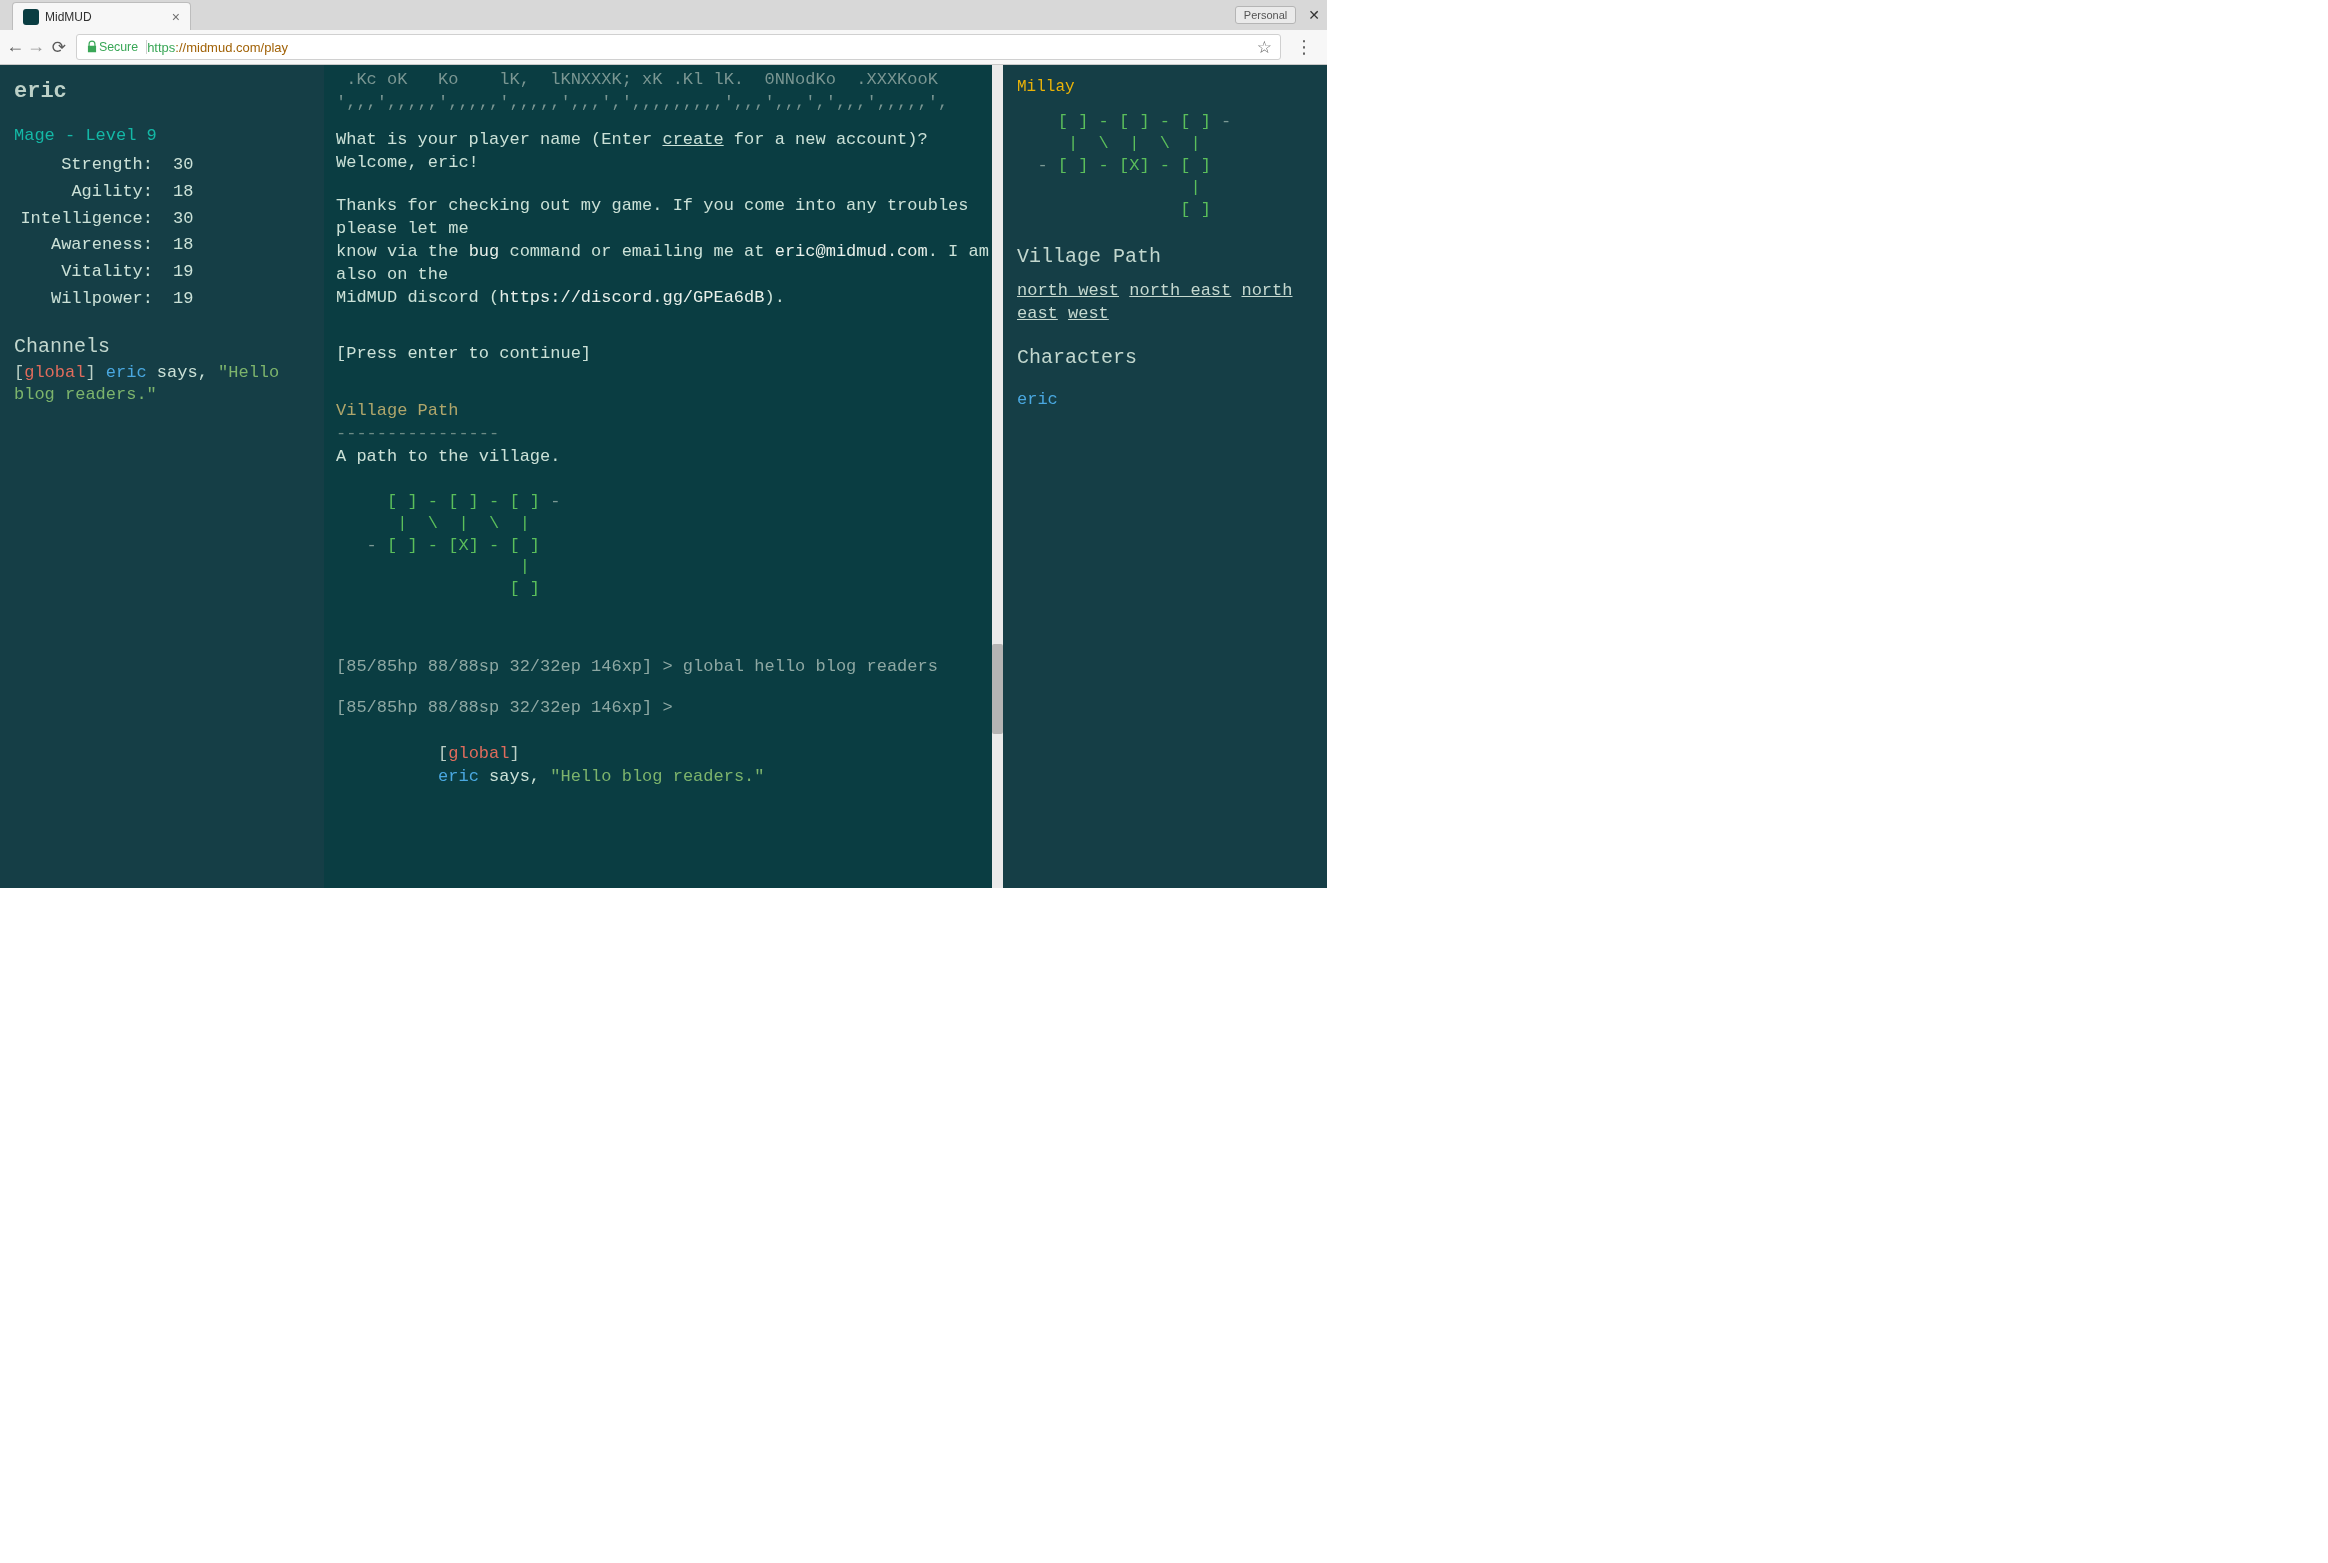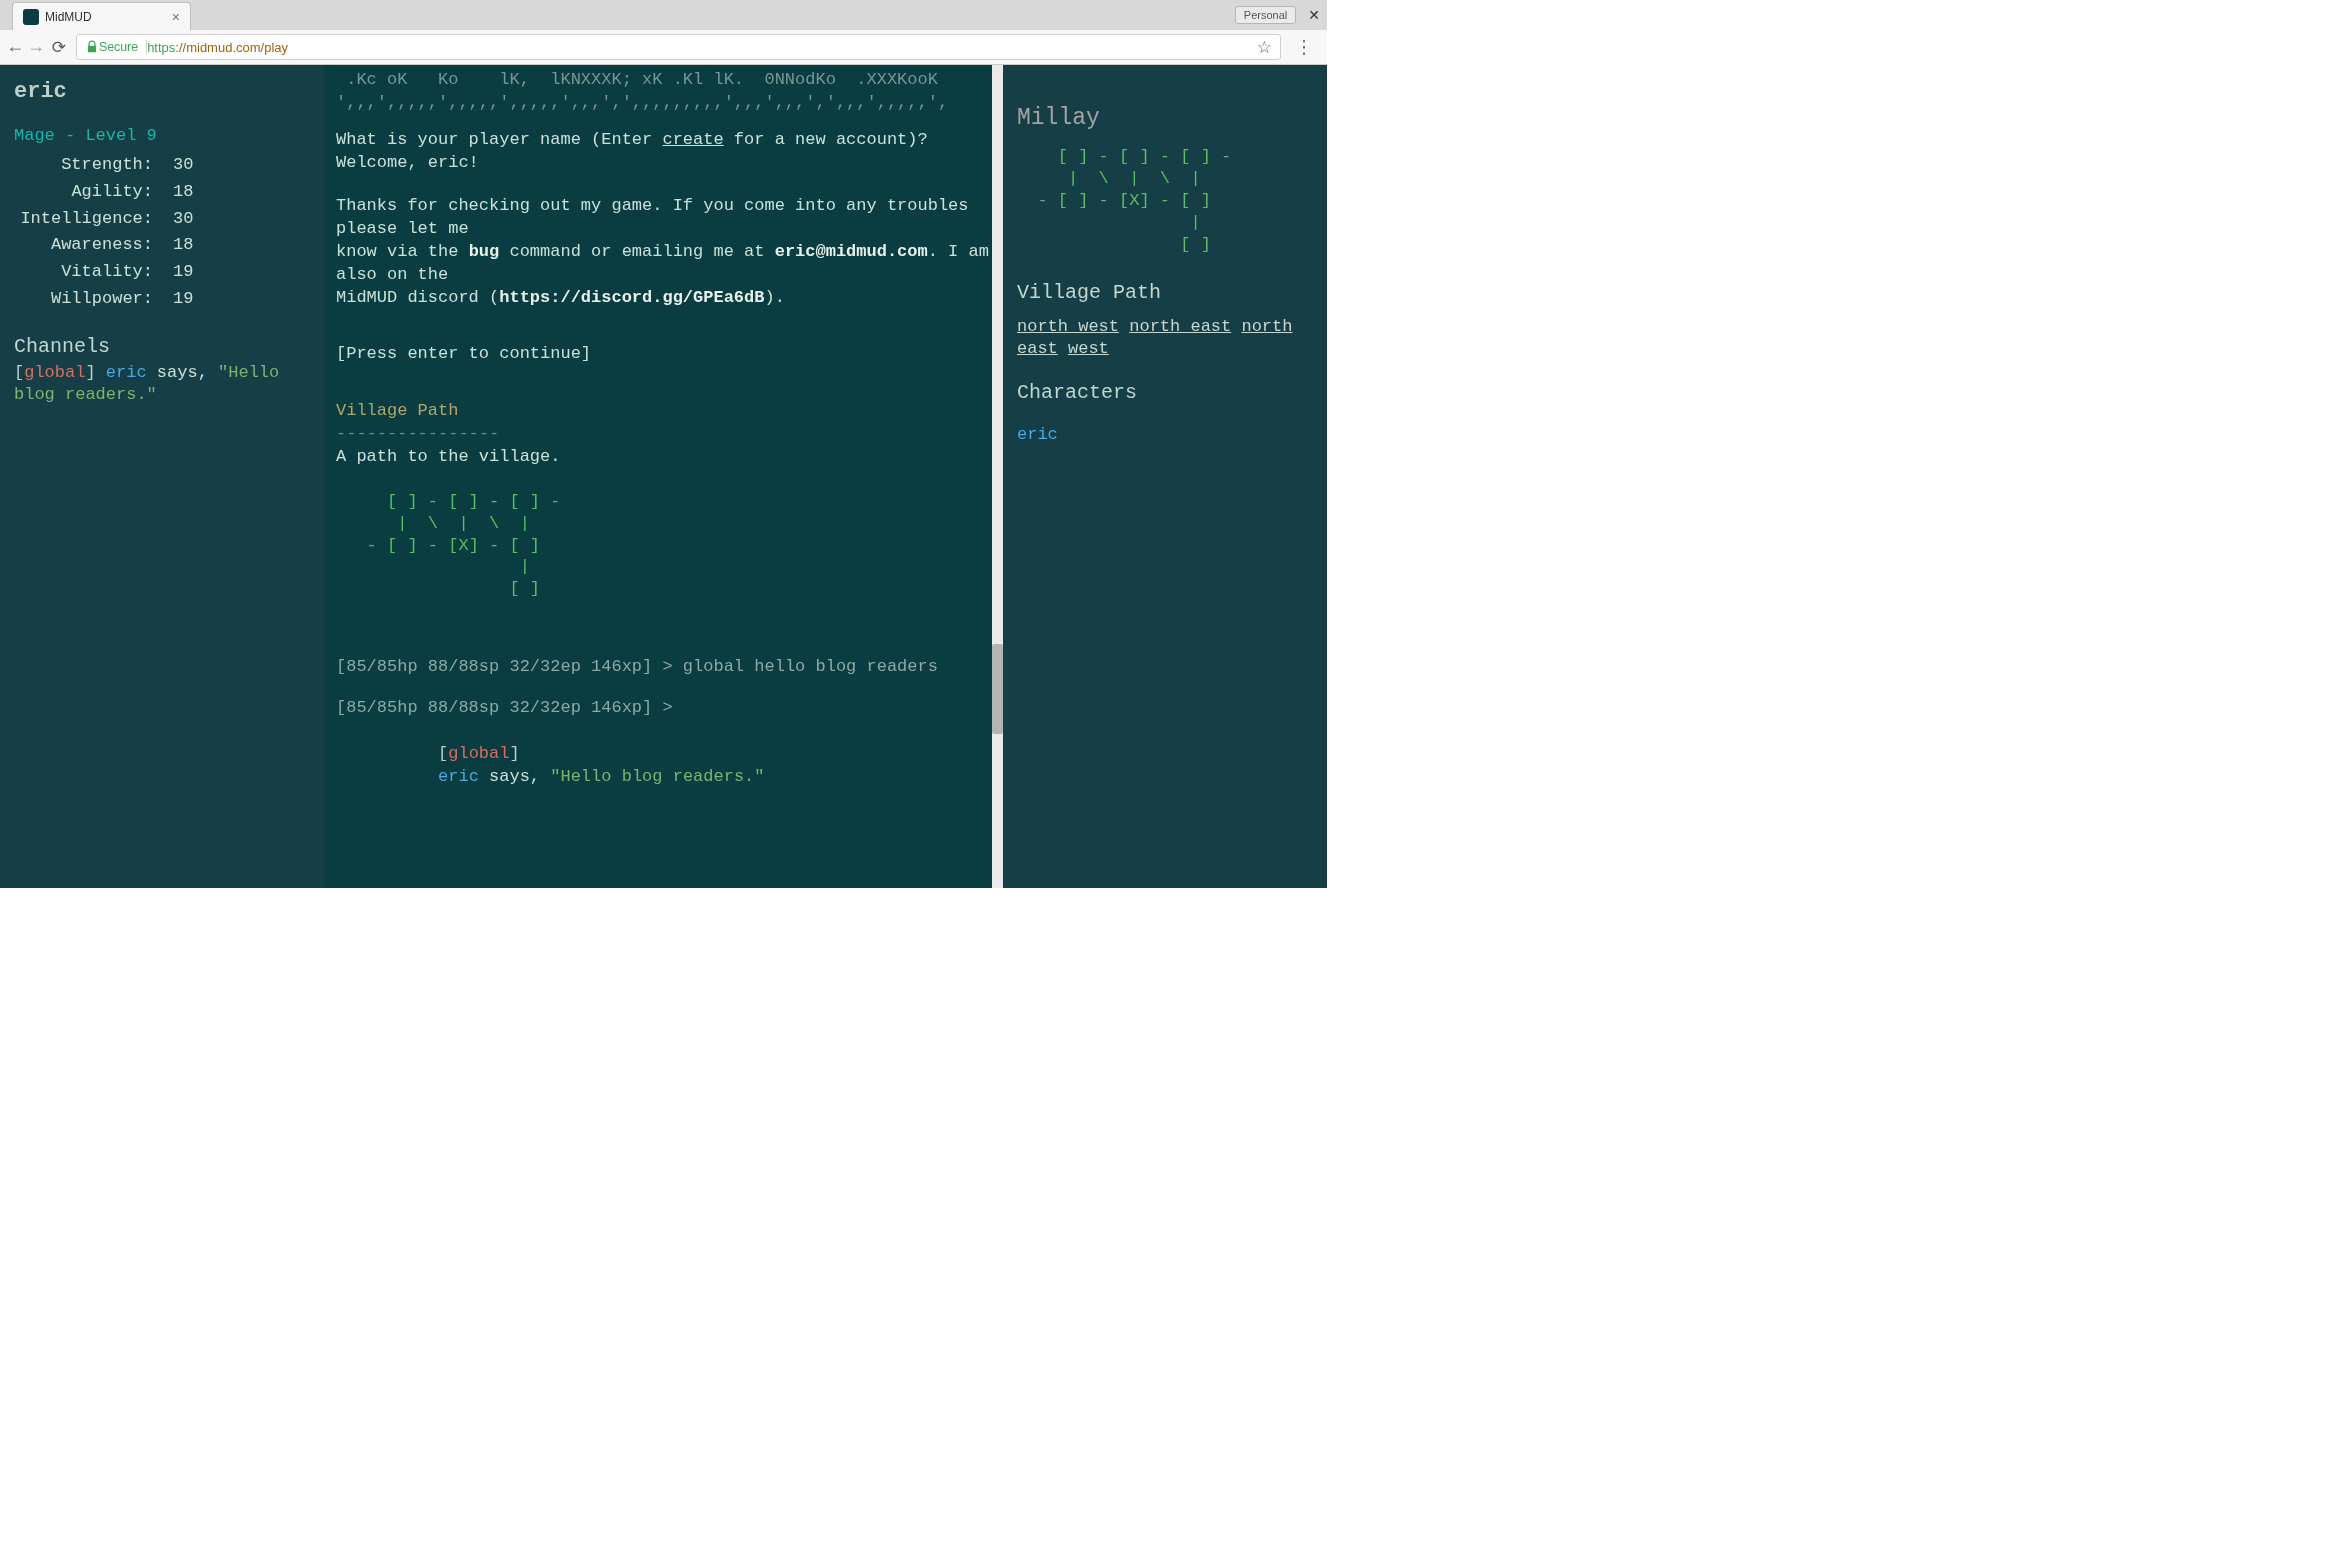--- a/index.html
+++ b/index.html
@@ -120,32 +120,32 @@
   }
   .scroll-pad {
     position: absolute;
     inset: 0;
     overflow-y: auto;
     padding: 4px 12px 8px 12px;
   }
   .cut-top { color: #7a9692; }
   .log-block { white-space: pre-wrap; }
   .underline { text-decoration: underline; }
-  .bold-white { color: #e9f0ea; font-weight: bold; }
+  .bold-white { color: #e9f0ea; font-weight: normal; }
   .room-title { color: #b0a66b; }
   .hr-dash { color: #6b8a85; }
   .map-green { color: #5bbf5b; }
   .map-gray { color: #7c9995; }
   .map { white-space: pre; font-size: 17px; line-height: 1.28; }
   .prompt-gray { color: #8ea8a3; }
   .right-panel {
     background: #153e46;
     padding: 12px 14px;
   }
-  .mini-map-title { font-size: 23px; color: #a3a3a3; margin-bottom: 12px; margin-top: 26px; }
+  .mini-map-title { font-size: 16px; color: #eab308; margin-bottom: 12px; }
   .right-map { white-space: pre; font-size: 17px; line-height: 1.3; margin-bottom: 22px; }
   .rp-section-title { font-size: 20px; color: #c2d7ce; margin-bottom: 10px; }
   .exit-links .exit { text-decoration: underline; color: #c5d8cf; cursor: default; }
   .char-link { color: #4aa8e0; margin-top: 8px; display: inline-block; }
   .scrollbar-fake {
     position: absolute;
     top: 0; right: 0;
     width: 11px; height: 100%;
     background: #eaeaea;
   }

